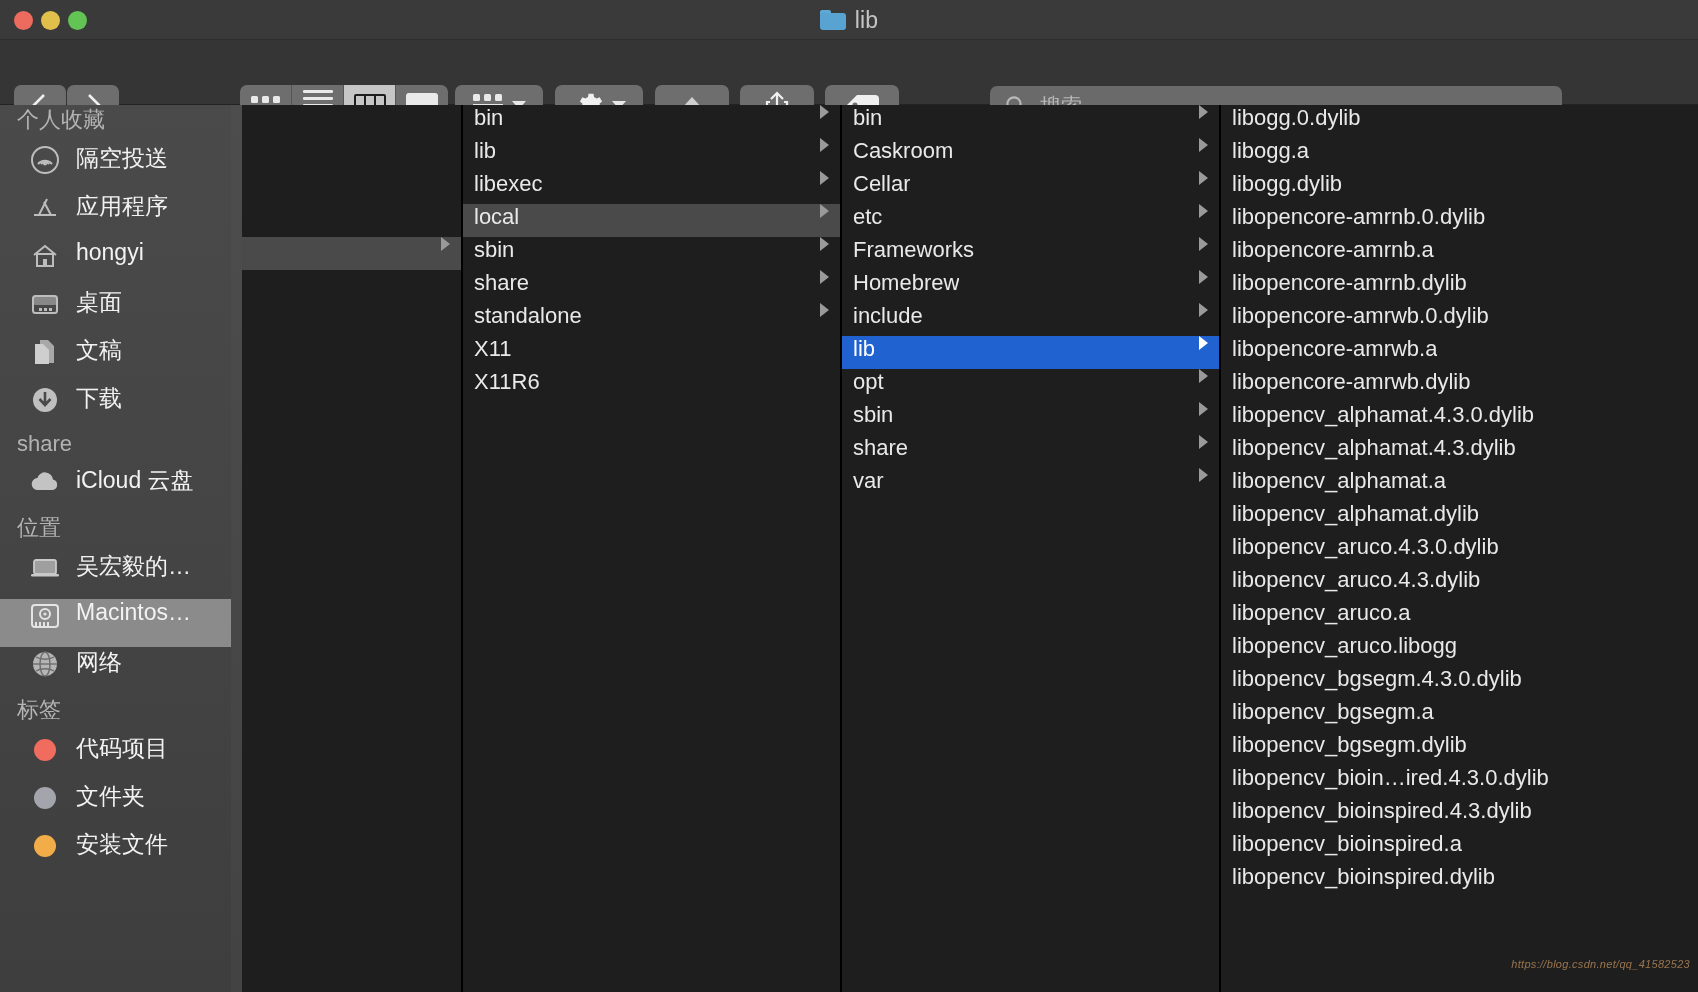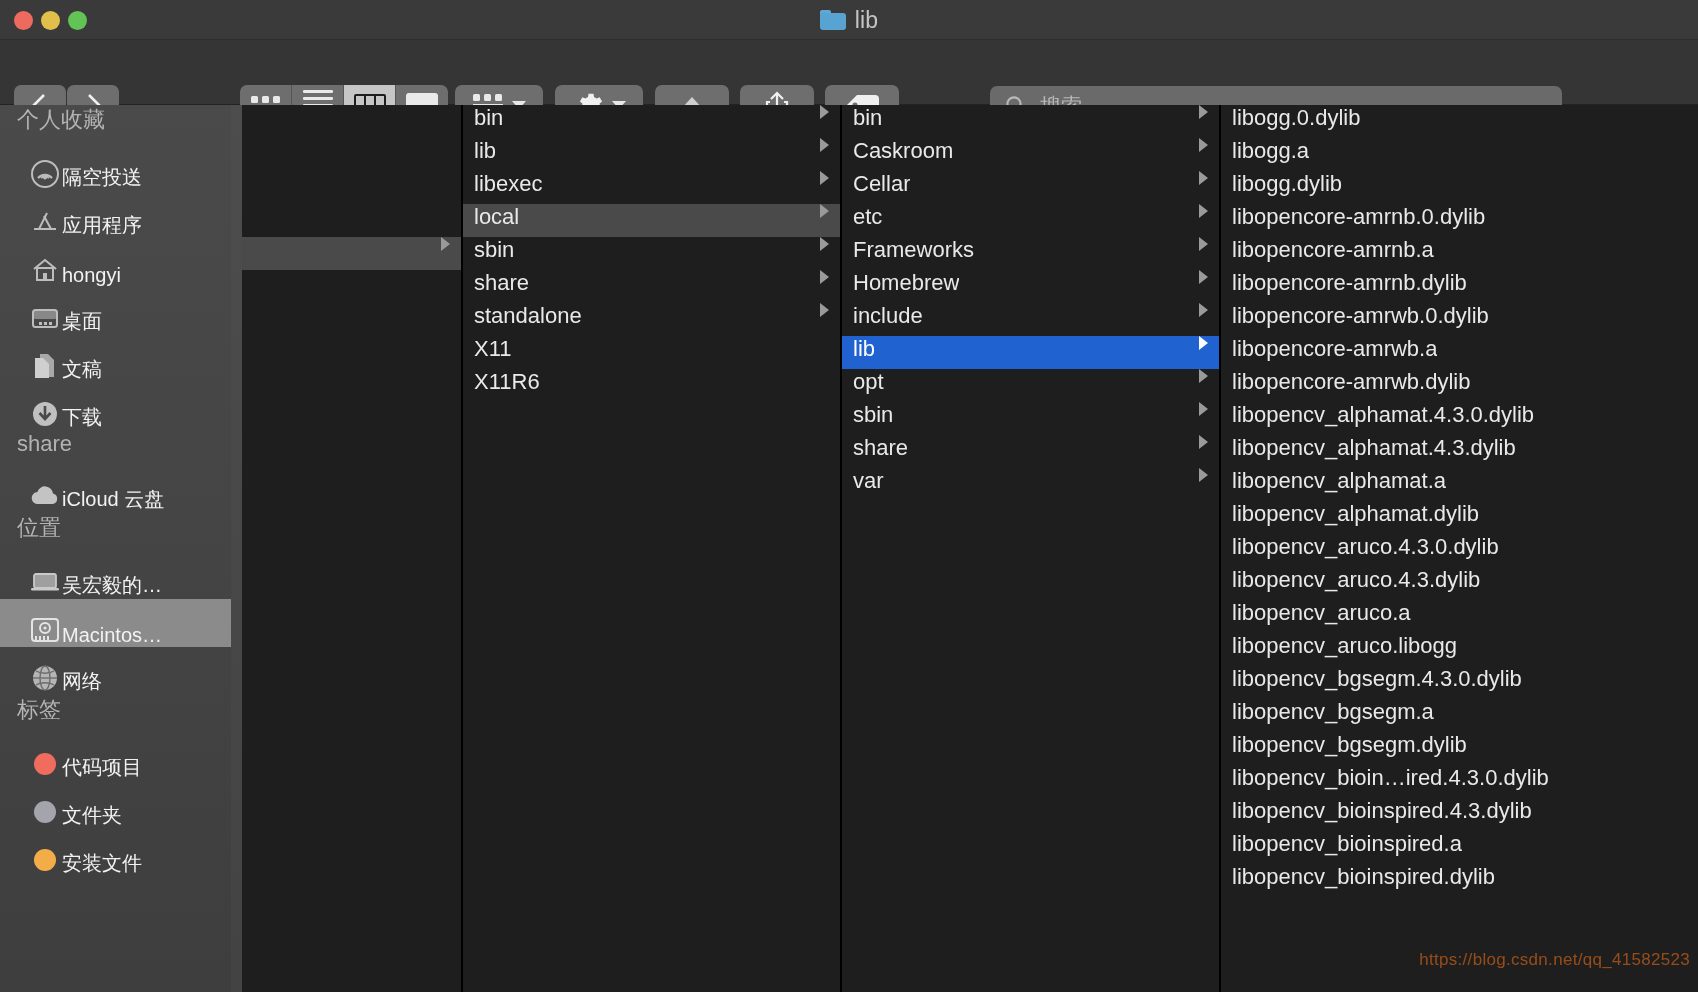--- a/index.html
+++ b/index.html
@@ -63,22 +63,22 @@
   
   #search { position:absolute; left:990px; top:46px; width:572px; height:40px;
     background:#6a6a6a; border-radius:7px; display:flex; align-items:center; padding:0 14px; }
   #search .ph { color:#b9b9b9; font-size:21px; margin-left:12px; }
 
   
   #sidebar { position:absolute; left:0; top:105px; width:231px; height:887px;
     background:linear-gradient(180deg,#4a4a4a 0%,#454545 45%,#3e3e3e 100%);
     overflow:hidden; }
   .sb-head { color:#b3b3b3; font-size:22px; padding:0 0 8px 17px; font-weight:400; }
-  .sb-item { height:48px; display:flex; align-items:flex-end; padding-left:28px; 
-    color:#f2f2f2; font-size:20px; }
+  .sb-item { height:48px; display:flex; align-items:flex-start; padding-left:28px; gap:14px;
+    color:#f2f2f2; font-size:23px; }
   .sb-item.selected { background:#8b8b8b; }
   .sb-ico { width:34px; height:34px; flex:0 0 34px; display:flex; align-items:center; justify-content:center; }
   .dot { width:22px; height:22px; border-radius:50%; display:block; }
 
   
   #columns { position:absolute; left:231px; top:105px; width:1467px; height:887px;
     background:#1e1e1e; display:flex; }
   .col { height:887px; position:relative; border-right:2px solid #000;
     background:#1e1e1e; overflow:hidden; }
   .col.c1 { width:232px; }
@@ -91,22 +91,22 @@
   .row.sel { background:#1f62d0; color:#fff; }
   .row .tri { width:0; height:0; border-top:7px solid transparent; border-bottom:7px solid transparent;
     border-left:9px solid #9a9a9a; margin-left:8px; flex:0 0 auto; }
   .row.sel .tri { border-left-color:#fff; }
   .row .nm { overflow:hidden; text-overflow:clip; }
   .col.c1 .row { justify-content:flex-end; }
   
   #c1-scroll { position:absolute; left:0; top:0; width:11px; height:887px;
     background:linear-gradient(180deg,#4d4d4d,#434343); }
 
-  #watermark { position:absolute; right:8px; bottom:22px; color:#f97316; font-size:17px;
-    opacity:.55; letter-spacing:.3px; pointer-events:none; }
+  #watermark { position:absolute; right:8px; bottom:22px; color:#fdba74; font-size:11px;
+    opacity:.55; letter-spacing:.3px; pointer-events:none;font-style:italic; }
 </style>
 </head>
 <body>
 
 <div id="window">
 
   <div id="titlebar">
     <div id="traffic">
       <span class="light red"></span>
       <span class="light yellow"></span>

